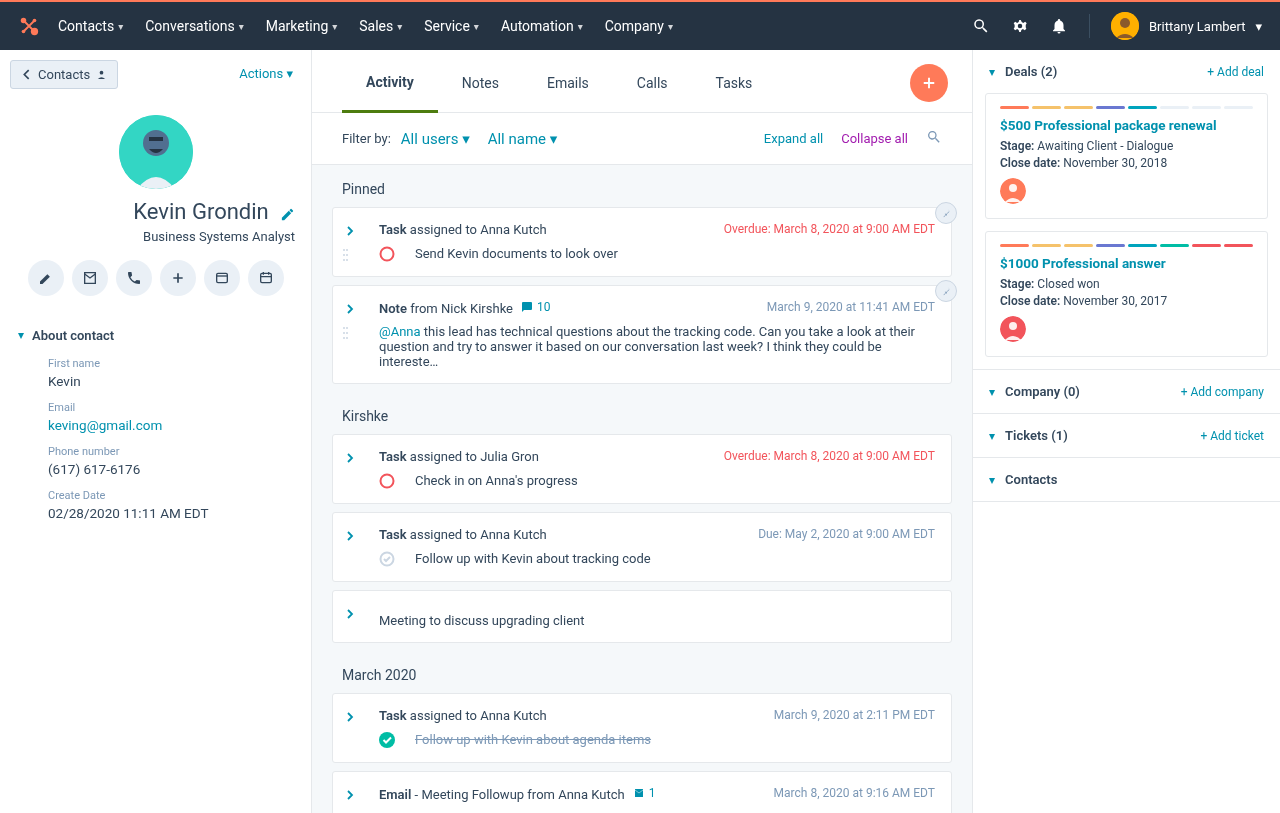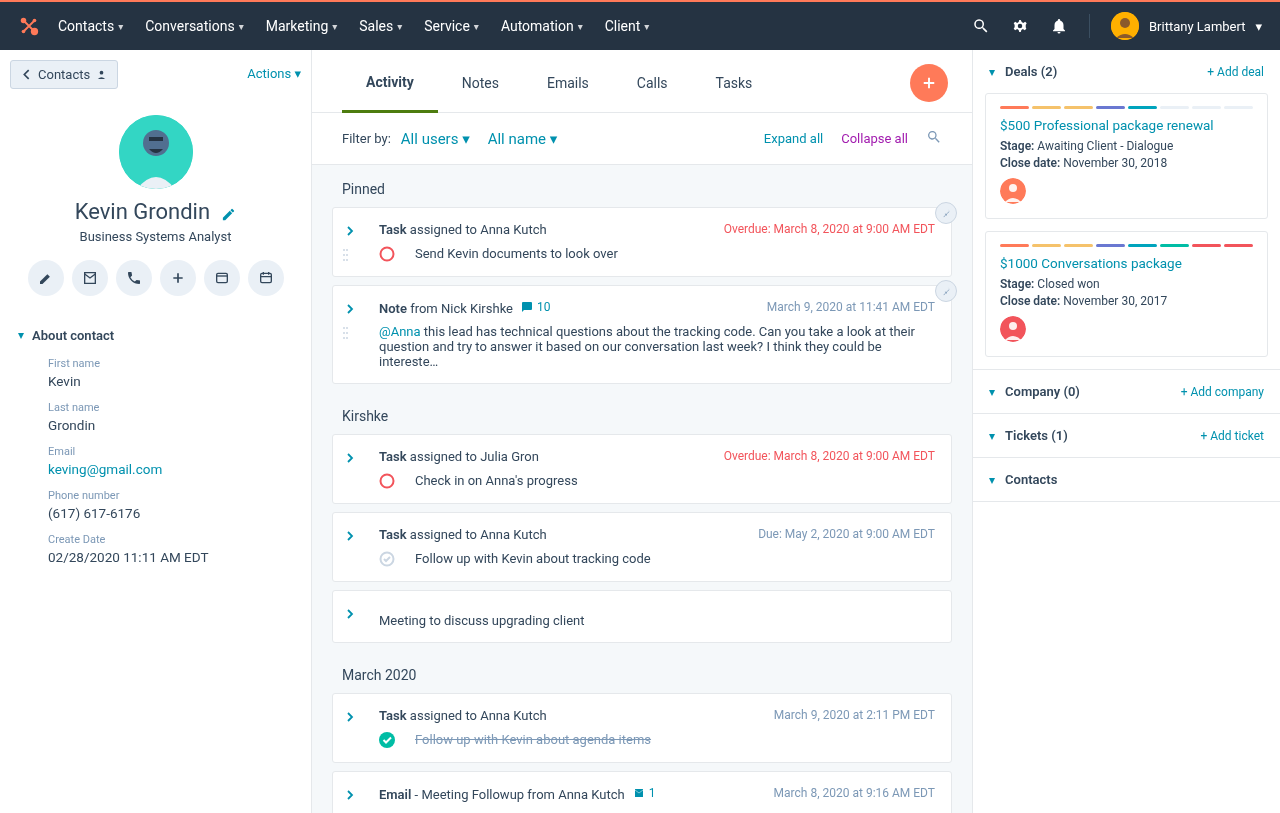--- a/index.html
+++ b/index.html
@@ -16,22 +16,22 @@
 .nav-sep{width:1px;height:24px;background:#3b4f61}
 .user-chip{display:flex;align-items:center;gap:10px;cursor:pointer}
 .user-av{width:28px;height:28px;border-radius:50%;background:#ffb000;display:flex;align-items:center;justify-content:center;overflow:hidden}
 .user-av svg{width:28px;height:28px}
 .main{display:flex;height:calc(100vh - 50px)}
 .left{width:312px;background:#fff;border-right:1px solid #e5e8eb;overflow-y:auto}
 .center{flex:1;background:#f5f8fa;overflow-y:auto}
 .right{width:308px;background:#fff;border-left:1px solid #e5e8eb;overflow-y:auto}
 .back-link{margin:10px;display:inline-flex;align-items:center;gap:6px;background:#eaf0f6;border:1px solid #cbd6e2;border-radius:3px;padding:6px 10px;color:#33475b;font-size:13px;cursor:pointer}
 .back-link svg{width:11px;height:11px;fill:#33475b}
-.actions-link{float:right;margin:16px 10px 0 0;color:#0091ae;font-size:13px;cursor:pointer}
-.profile{text-align:center;padding:10px 0 18px}
+.actions-link{float:right;margin:16px 18px 0 0;color:#0091ae;font-size:13px;cursor:pointer}
+.profile{text-align:right;padding:10px 16px 18px}
 .avatar-big{width:74px;height:74px;border-radius:50%;background:#33d6c4;margin:6px auto 10px;display:flex;align-items:center;justify-content:center;overflow:hidden}
 .avatar-big svg{width:74px;height:74px}
 .contact-name{font-size:22px;font-weight:400;color:#33475b;display:inline-block}
 .edit-icon{display:inline-block;margin-left:8px;vertical-align:middle;cursor:pointer}
 .edit-icon svg{width:15px;height:15px;fill:#0091ae}
 .contact-title{font-size:13px;color:#33475b;margin-top:4px}
 .action-row{display:flex;justify-content:center;gap:8px;margin-top:16px}
 .action-btn{width:36px;height:36px;border-radius:50%;background:#eaf0f6;display:flex;align-items:center;justify-content:center;cursor:pointer}
 .action-btn svg{width:16px;height:16px;fill:#33475b}
 .section-header{display:flex;align-items:center;gap:8px;padding:14px 18px 10px;cursor:pointer}
@@ -78,21 +78,21 @@
 .comment-badge{display:inline-flex;align-items:center;gap:4px;color:#0091ae;font-size:12px;margin-left:8px}
 .comment-badge svg{width:12px;height:12px;fill:#0091ae}
 .right-section{border-bottom:1px solid #e5e8eb}
 .right-head{display:flex;align-items:center;padding:14px 16px;cursor:pointer}
 .right-head .chev{color:#0091ae;font-size:12px;margin-right:10px}
 .right-head .title{font-weight:600;font-size:13px}
 .right-head .add{margin-left:auto;color:#0091ae;font-size:12px;cursor:pointer}
 .deal-card{border:1px solid #e5e8eb;border-radius:3px;margin:0 12px 12px;padding:12px 14px 14px}
 .deal-prog{display:flex;gap:3px;margin-bottom:8px}
 .deal-prog span{flex:1;height:3px;border-radius:2px;background:#eaf0f6}
-.deal-title{color:#0091ae;font-weight:400;font-size:13.5px;margin-bottom:6px;cursor:pointer}
+.deal-title{color:#0091ae;font-weight:700;font-size:13.5px;margin-bottom:6px;cursor:pointer}
 .deal-row{font-size:12px;color:#33475b;margin-bottom:3px}
 .deal-row strong{font-weight:600}
 .deal-av{width:26px;height:26px;border-radius:50%;margin-top:8px;display:flex;align-items:center;justify-content:center;overflow:hidden}
 </style>
 </head>
 <body>
 
 <div class="top-orange"></div>
 
 <div class="navbar">
@@ -124,21 +124,21 @@
       </div>
       <div class="nav-item">
         <span>Service</span>
         <span class="chev">▾</span>
       </div>
       <div class="nav-item">
         <span>Automation</span>
         <span class="chev">▾</span>
       </div>
       <div class="nav-item">
-        <span>Client</span>
+        <span>Company</span>
         <span class="chev">▾</span>
       </div>
     </div>
   <div class="nav-right">
     <svg class="nav-icon" viewBox="0 0 24 24">
         <path d="M15.5 14h-.79l-.28-.27a6.5 6.5 0 1 0-.7.7l.27.28v.79l5 5 1.5-1.5-5-5zm-6 0A4.5 4.5 0 1 1 14 9.5 4.49 4.49 0 0 1 9.5 14z"></path>
       </svg>
     <svg class="nav-icon" viewBox="0 0 24 24">
         <path d="M19.4 13l.6-1-.6-1 1.5-2.6-2-2-2.6 1.5-1-.6-1-.6L13 4h-2l-.8 2.7-1 .6-1 .6L5.6 6.4l-2 2L5.1 11l-.6 1 .6 1-1.5 2.6 2 2 2.6-1.5 1 .6 1 .6L11 20h2l.8-2.7 1-.6 1-.6 2.6 1.5 2-2L19.4 13zM12 15a3 3 0 1 1 3-3 3 3 0 0 1-3 3z"></path>
       </svg>
@@ -232,24 +232,20 @@
       </div>
     </div>
     <div class="section-header">
       <span class="chev">▾</span>
       <span class="title">About contact</span>
     </div>
     <div id="fields">
         <div class="field">
           <div class="field-label">First name</div>
           <div class="field-value ">Kevin</div>
-        </div>
-        <div class="field">
-          <div class="field-label">Last name</div>
-          <div class="field-value ">Grondin</div>
         </div>
         <div class="field">
           <div class="field-label">Email</div>
           <div class="field-value link">keving@gmail.com</div>
         </div>
         <div class="field">
           <div class="field-label">Phone number</div>
           <div class="field-value ">(617) 617-6176</div>
         </div>
         <div class="field">
@@ -452,21 +448,21 @@
     <div class="deal-prog">
               <span style="background:#ff7a59"></span>
               <span style="background:#f5c26b"></span>
               <span style="background:#f5c26b"></span>
               <span style="background:#6a78d1"></span>
               <span style="background:#00a4bd"></span>
               <span style="background:#00bda5"></span>
               <span style="background:#f2545b"></span>
               <span style="background:#f2545b"></span>
             </div>
-    <div class="deal-title">$1000 Conversations package</div>
+    <div class="deal-title">$1000 Professional answer</div>
     <div class="deal-row"><strong>Stage:</strong> Closed won</div>
     <div class="deal-row"><strong>Close date:</strong> November 30, 2017</div>
     <div class="deal-av">
               <svg viewBox="0 0 26 26">
                 <circle cx="13" cy="13" r="13" fill="#f2545b"></circle>
                 <circle cx="13" cy="10" r="4" fill="#fff" opacity=".9"></circle>
                 <path d="M5 24 Q13 16 21 24" fill="#fff" opacity=".9"></path>
               </svg>
             </div>
           </div>

